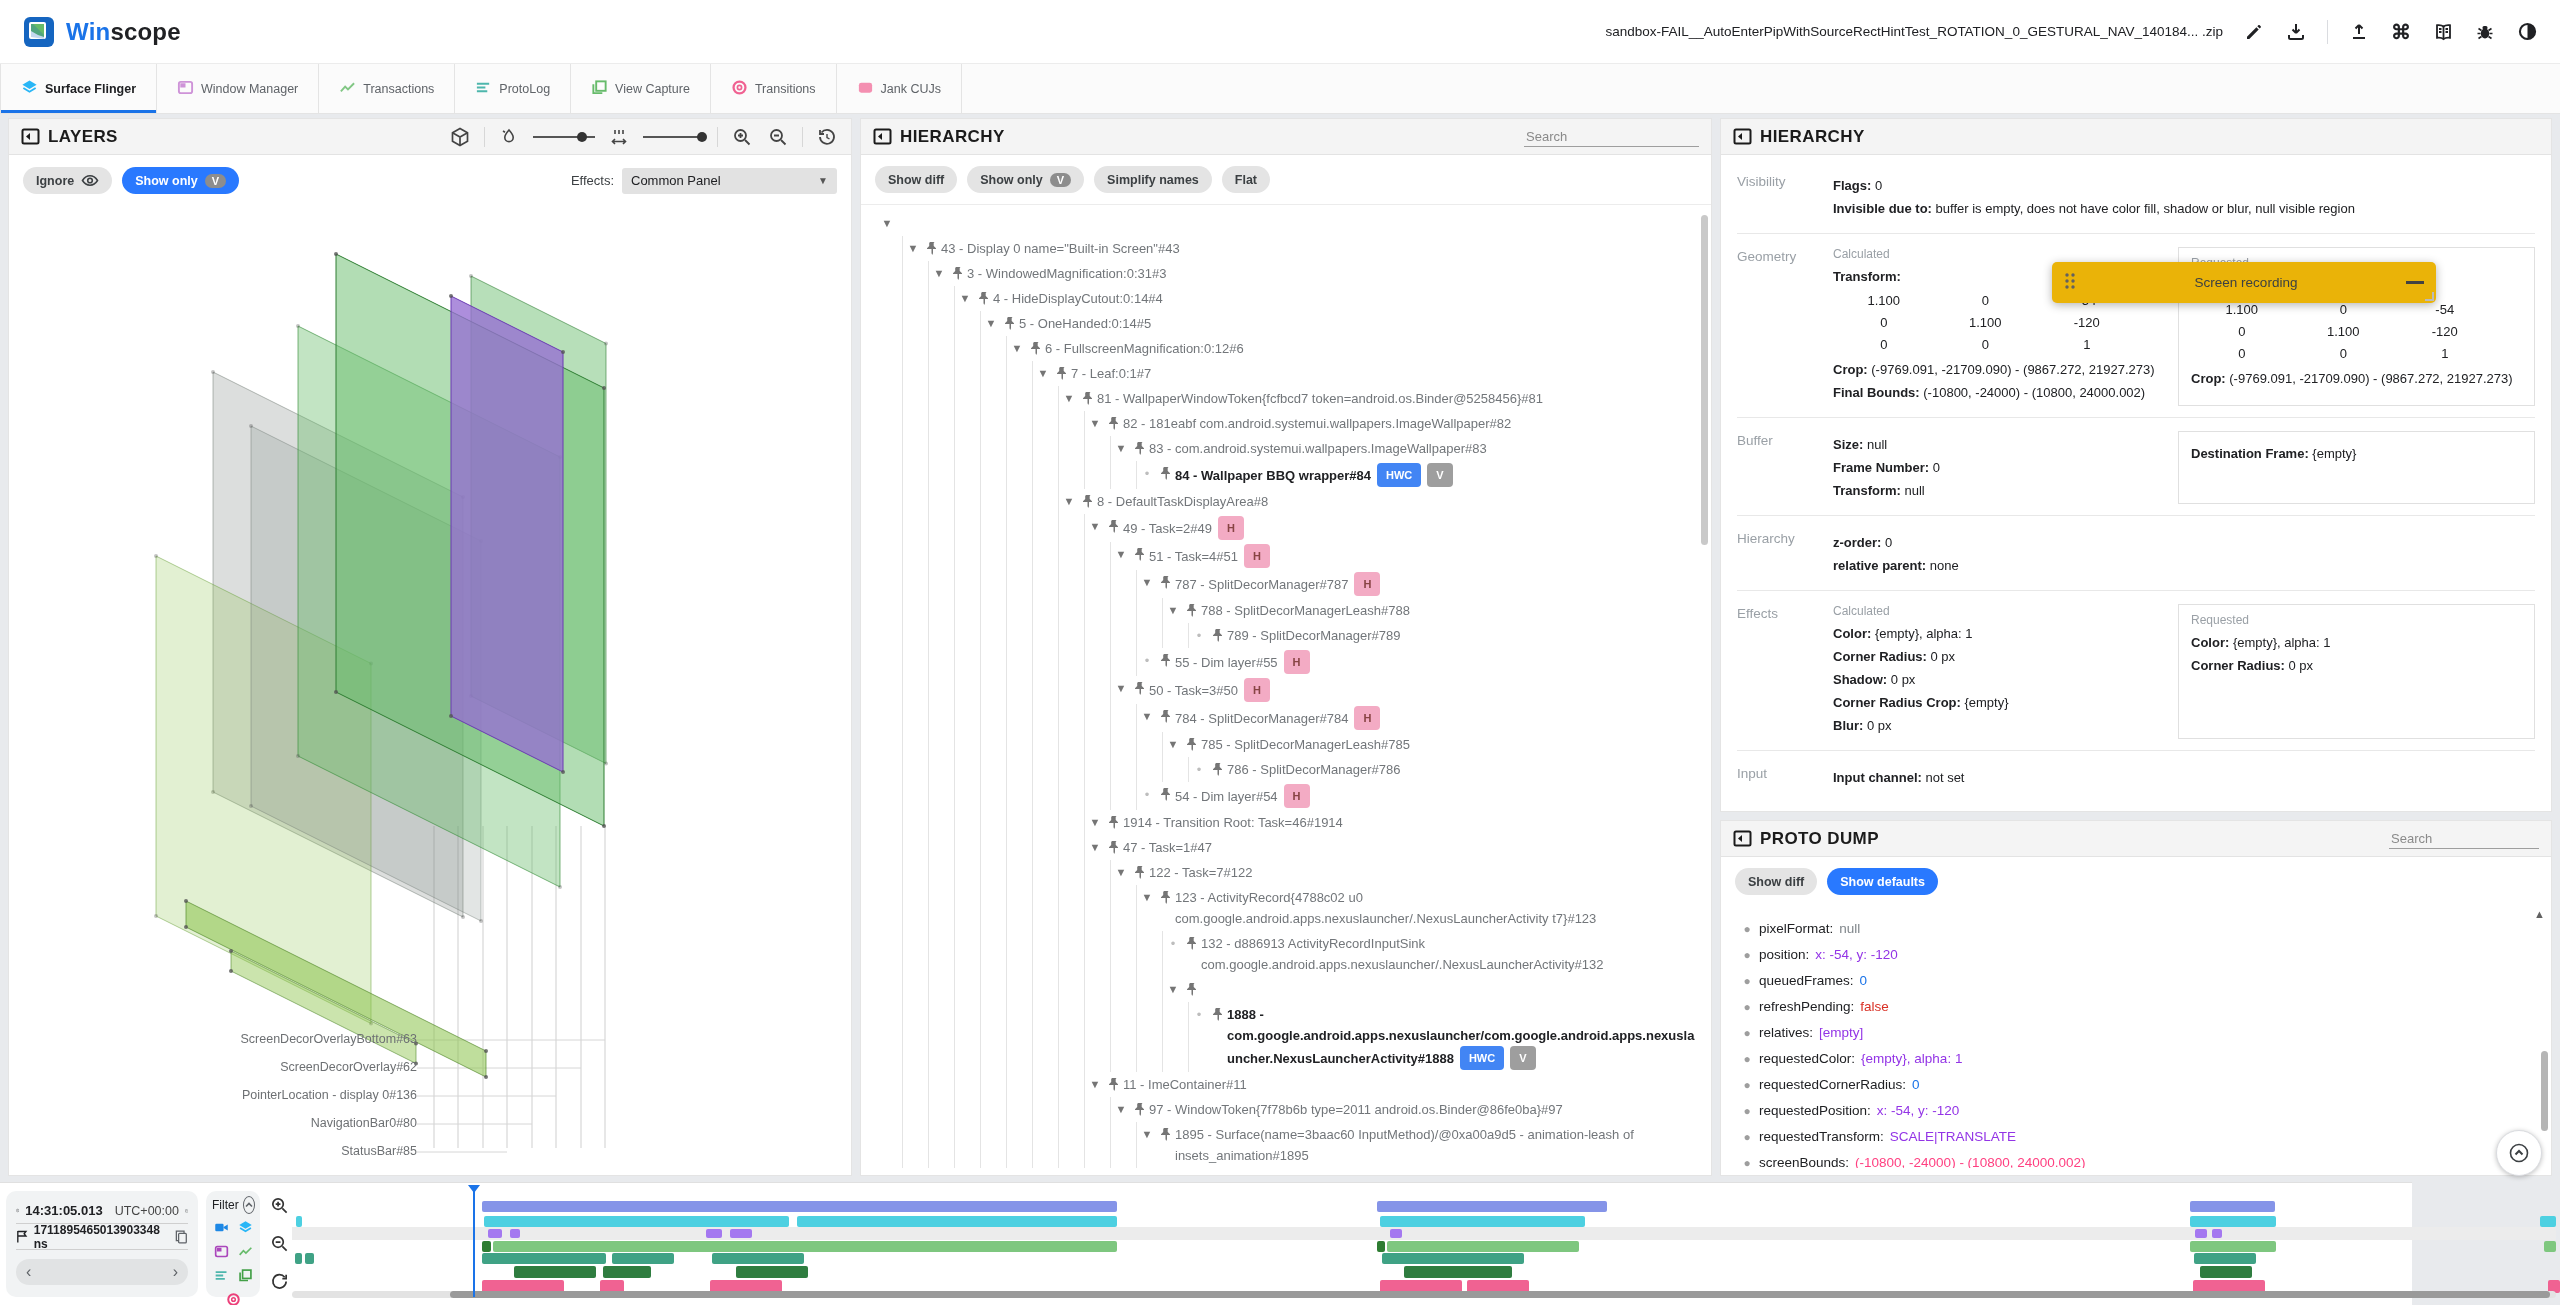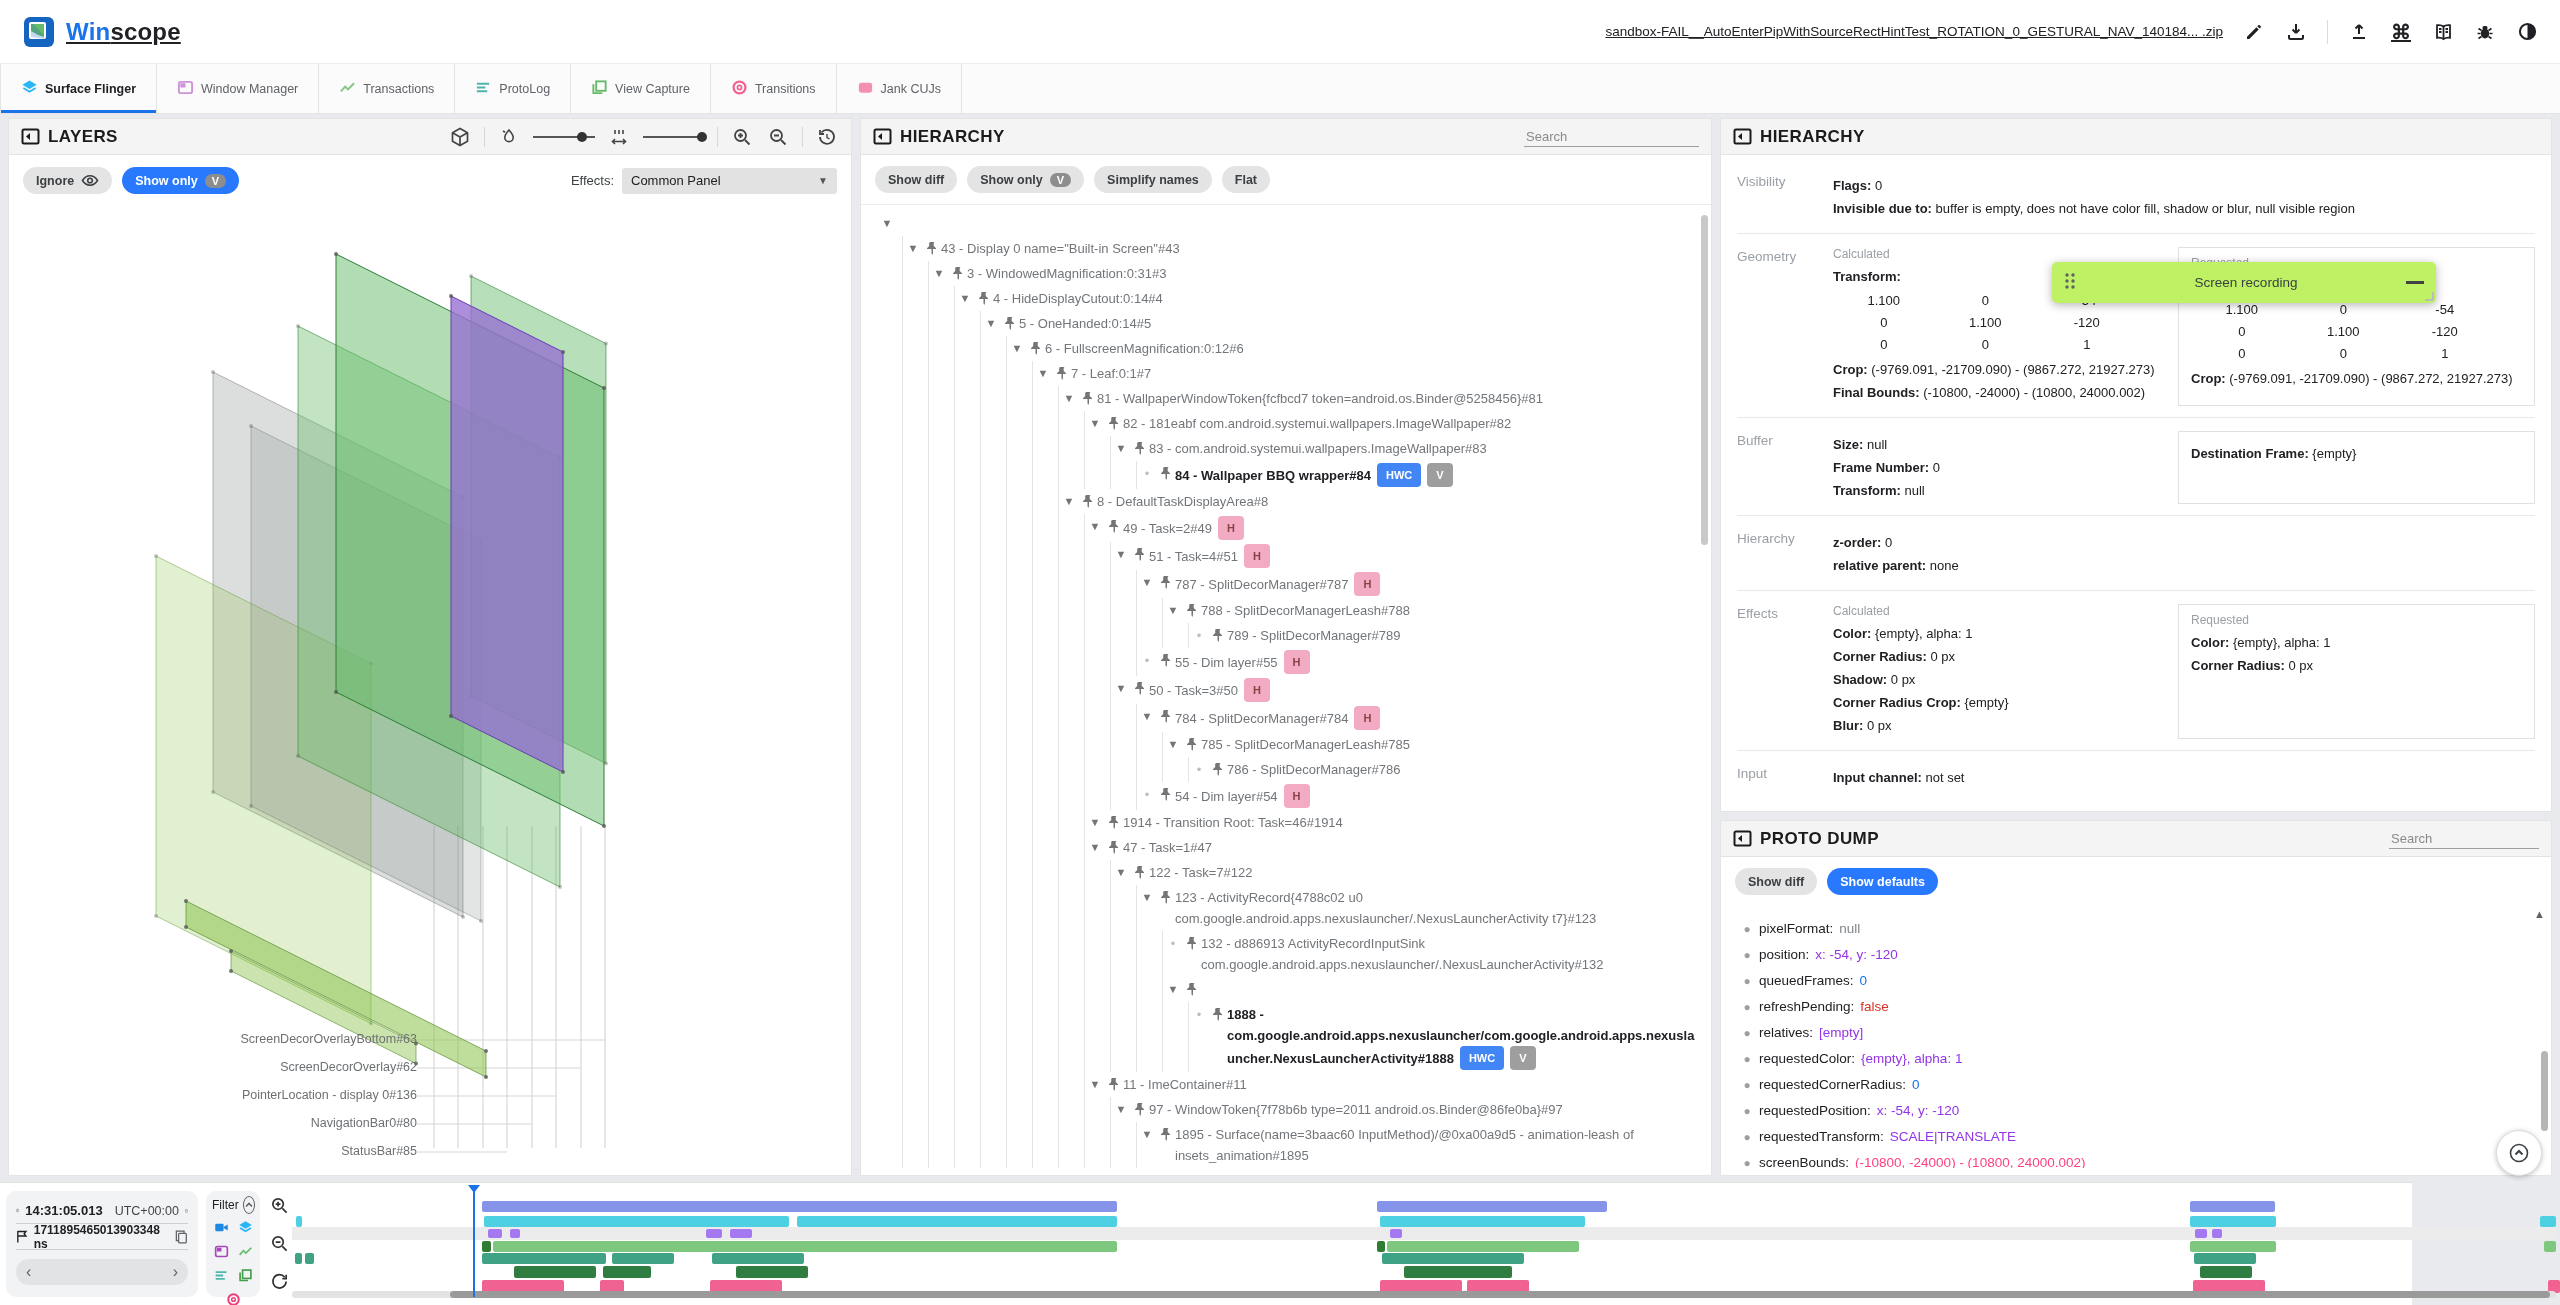--- a/index.html
+++ b/index.html
@@ -1,21 +1,21 @@
 <!DOCTYPE html>
 <html><head>
 <meta charset="utf-8">
 <style>
   * { box-sizing: border-box; margin: 0; padding: 0; }
   html,body { width:2560px; height:1305px; }
   body { font-family:"Liberation Sans", sans-serif; background:#e8eaed; overflow:hidden; color:#202124; }
   #root { position:relative; width:2560px; height:1305px; }
 
   
-  #topbar { position:absolute; left:0; top:0; width:2560px; height:64px; background:#fff; display:flex; align-items:center; justify-content:space-between; padding:4px 22px; border-bottom:1px solid #ececec;text-decoration:underline; }
+  #topbar { position:absolute; left:0; top:0; width:2560px; height:64px; background:#fff; display:flex; align-items:center; justify-content:space-between; padding:4px 22px; border-bottom:1px solid #ececec; }
   .logo-wrap { display:flex; align-items:center; gap:10px; }
   .logo-title { font-size:24px; font-weight:700; letter-spacing:.2px; }
   .logo-title .win { color:#1a73e8; }
   .logo-title .scope { color:#202124; }
   .topbar-right { display:flex; align-items:center; gap:20px; }
   .trace-name { font-size:13.5px; color:#202124; font-weight:500; }
   .tb-icon { width:22px; height:22px; display:inline-flex; align-items:center; justify-content:center; color:#202124; cursor:pointer; }
   .tb-sep { width:1px; height:24px; background:#dadce0; }
   .cmd-glyph { font-size:20px; font-weight:700; }
 
@@ -84,21 +84,21 @@
   .prop-content { flex:1; display:flex; gap:14px; }
   .prop-col { flex:1; font-size:13px; }
   .prop-col.boxed { border:1px solid #e0e0e0; padding:8px 12px; }
   .col-header { font-size:12px; color:#9aa0a6; margin-bottom:6px; }
   .prop-row { margin:4px 0; line-height:19px; }
   .prop-row b { font-weight:700; color:#202124; }
   .matrix { display:grid; grid-template-columns:1fr 1fr 1fr; width:92%; margin:2px 0 4px 0; }
   .matrix span { text-align:center; line-height:22px; }
 
   
-  #rec-overlay { position:absolute; left:2052px; top:262px; width:384px; height:41px; background:#bef264; border-radius:5px; box-shadow:0 2px 10px rgba(0,0,0,.3); display:flex; align-items:center; padding:0 12px; z-index:50; }
+  #rec-overlay { position:absolute; left:2052px; top:262px; width:384px; height:41px; background:#eab308; border-radius:5px; box-shadow:0 2px 10px rgba(0,0,0,.3); display:flex; align-items:center; padding:0 12px; z-index:50; }
   #rec-overlay .drag { color:#616161; margin-right:10px; cursor:grab; }
   #rec-overlay .rec-title { flex:1; text-align:center; font-size:13.5px; color:#3c4043; }
   #rec-overlay .minimize { width:18px; height:3px; background:#424242; cursor:pointer; }
   #rec-overlay .resize { position:absolute; right:2px; bottom:2px; width:9px; height:9px; border-right:2px solid #bbb; border-bottom:2px solid #bbb; }
 
   
   #proto-list { position:relative; padding:10px 8px 0 14px; font-size:13.5px; height:262px; overflow:hidden; }
   .proto-row { display:flex; align-items:flex-start; line-height:26px; cursor:pointer; }
   .proto-row .bullet { width:24px; text-align:center; color:#9e9e9e; font-size:12px; flex:none; }
   .proto-key { color:#202124; }

